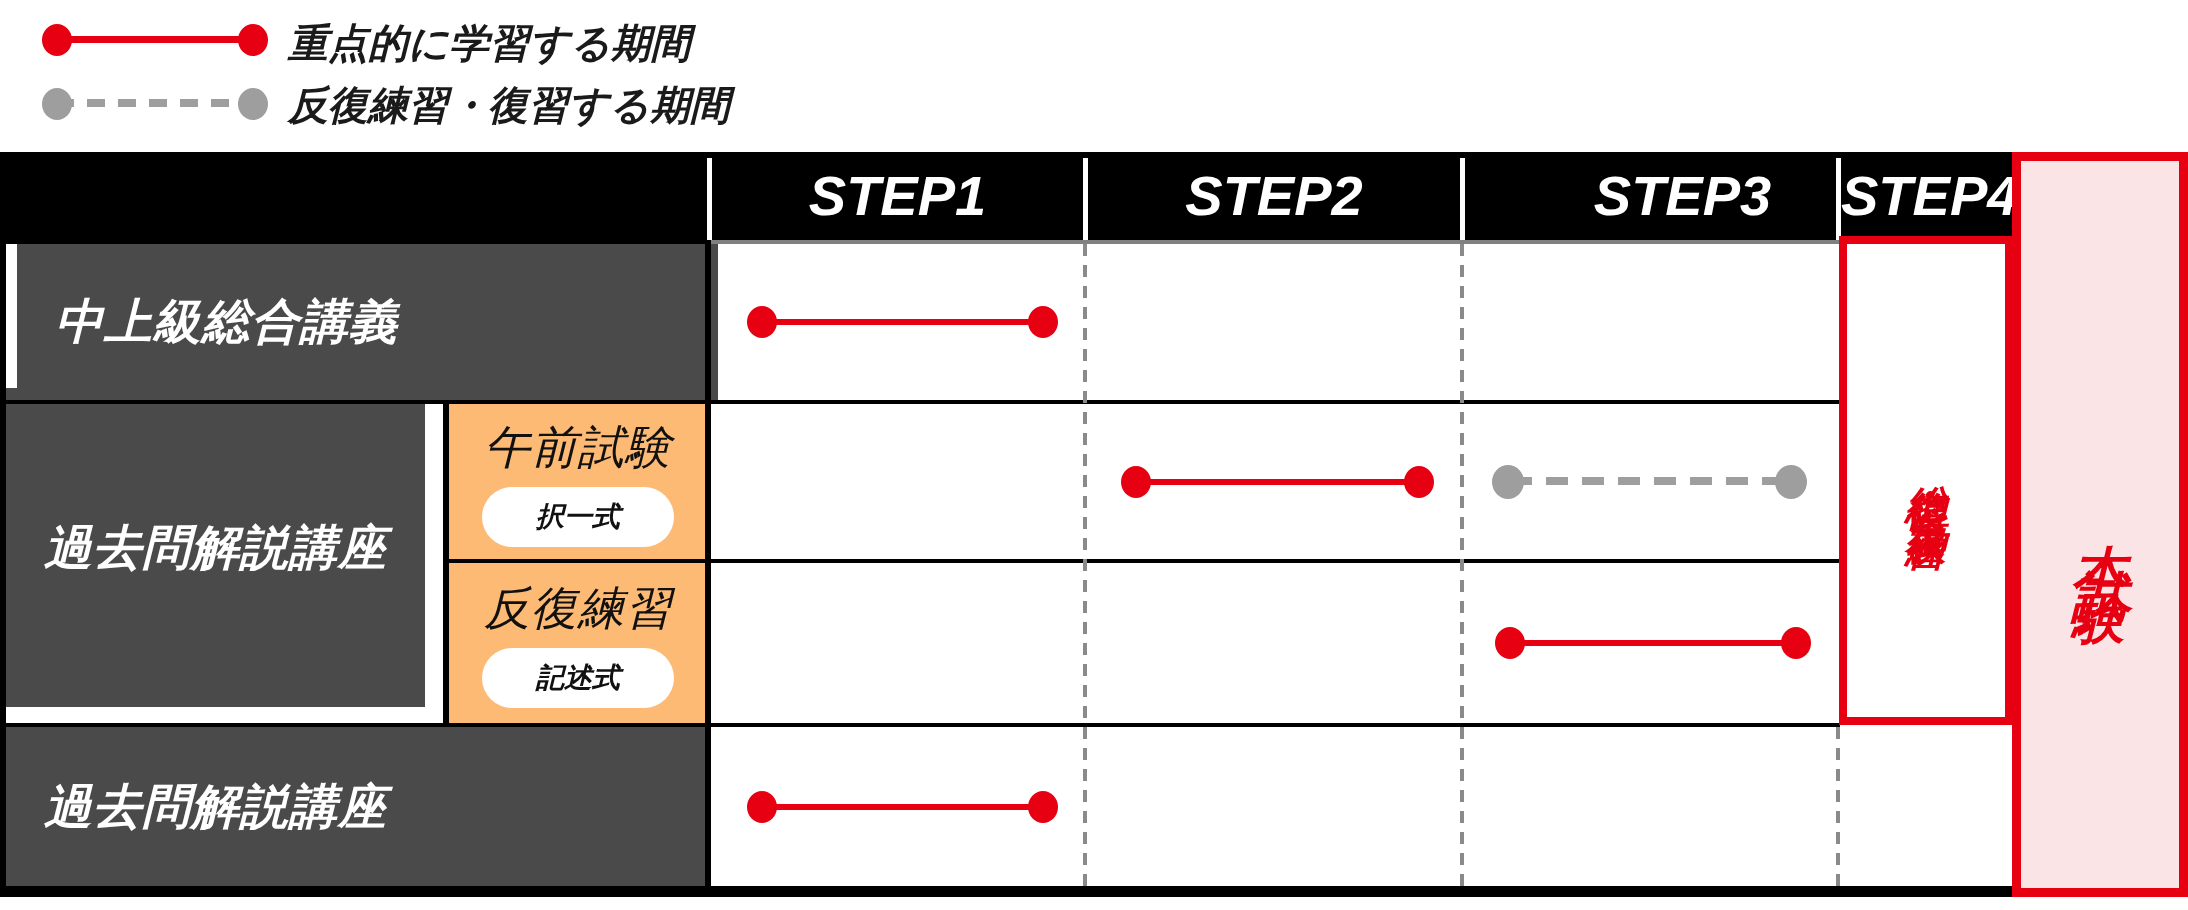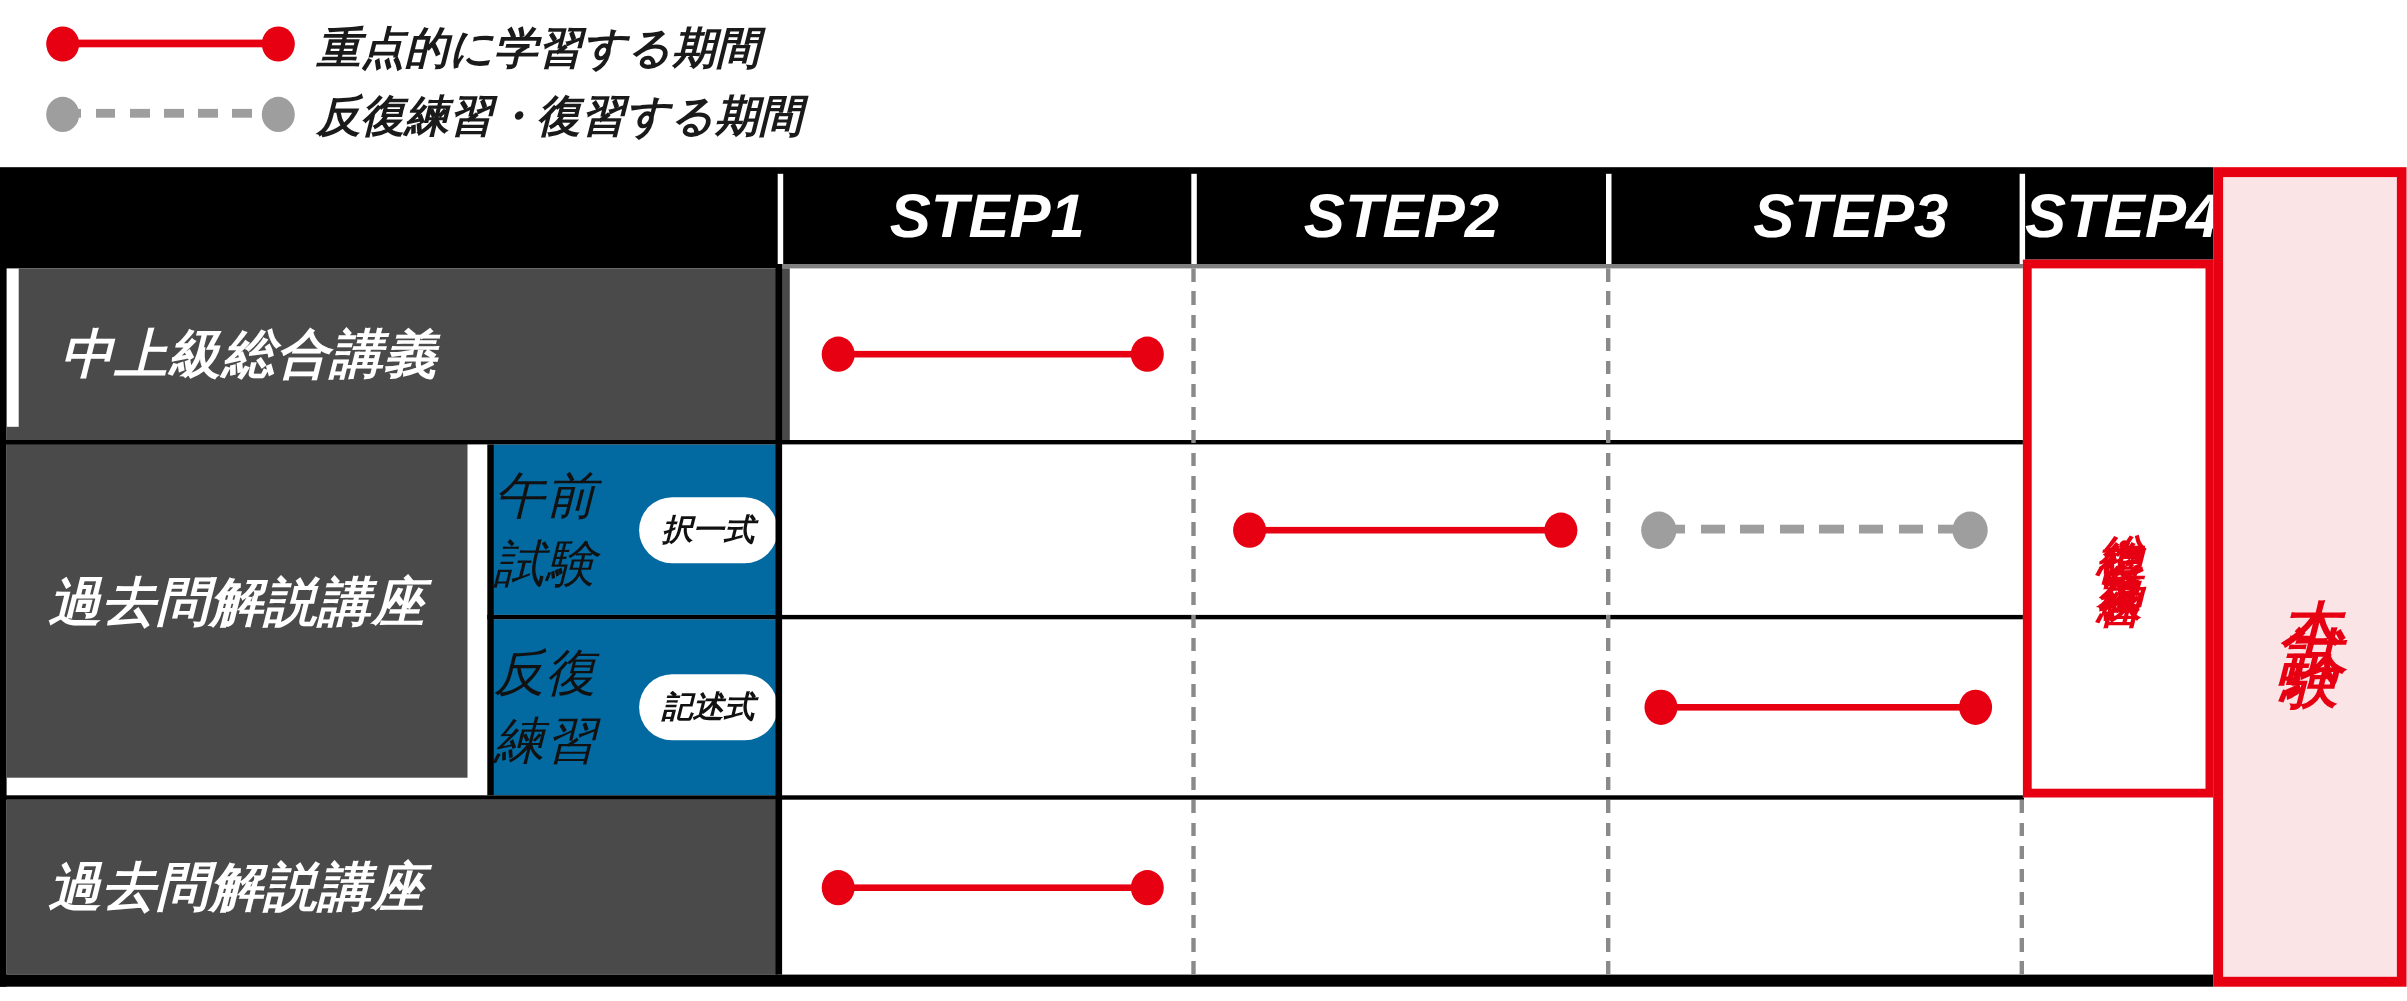--- a/index.html
+++ b/index.html
@@ -27,21 +27,21 @@
 
   
   .header-bar{left:0;top:152px;width:2012px;height:88px;background:#000000;}
   .hdr-divider{top:158px;width:5px;height:82px;background:#ffffff;}
   .step-label{top:152px;height:88px;line-height:88px;text-align:center;
     color:#ffffff;font-size:56px;font-weight:700;letter-spacing:0px;}
 
   
   .cell-dark{background:#4a4a4a;display:flex;align-items:center;}
   .cell-dark .lbl{color:#ffffff;font-size:48px;font-weight:700;padding-left:38px;white-space:nowrap;letter-spacing:1px;}
-  .cell-sub{background:#0369a1;display:flex;flex-direction:row;align-items:center;justify-content:center;gap:8px;}
+  .cell-sub{background:#fdba74;display:flex;flex-direction:column;align-items:center;justify-content:center;gap:8px;}
   .cell-sub .sub-title{color:#111111;font-size:46px;font-weight:400;letter-spacing:1px;}
   .pill{background:#ffffff;border-radius:31px;width:192px;height:60px;display:flex;align-items:center;justify-content:center;}
   .pill span{font-size:28px;font-weight:700;color:#111111;}
 
   
   .line-black{background:#000000;}
   .line-gray{background:#808080;}
   .vdash{width:4px;background:repeating-linear-gradient(180deg,#8a8a8a 0 12px,transparent 12px 21px);}
 
   

